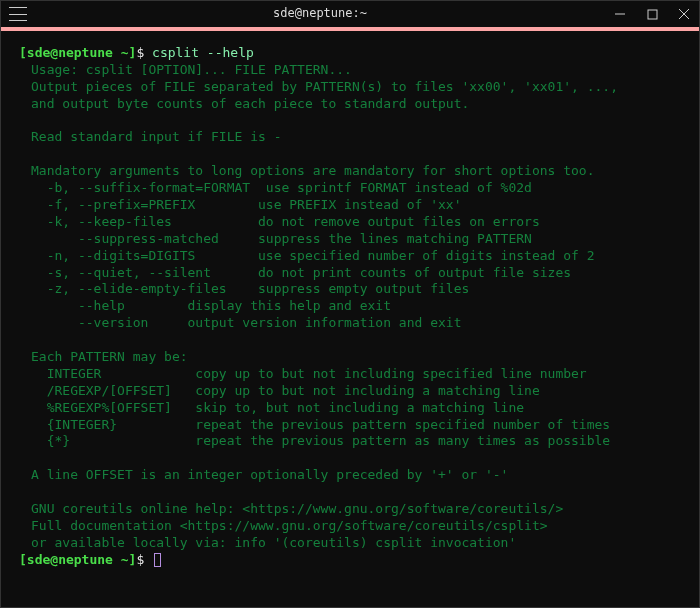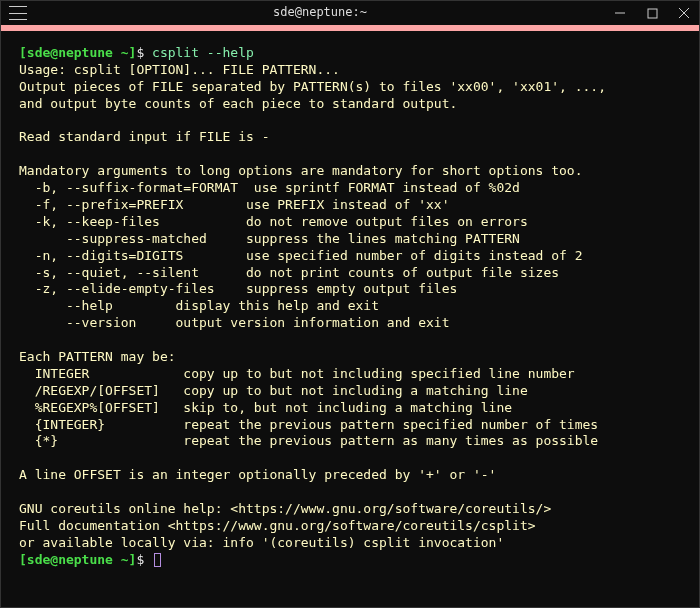--- a/index.html
+++ b/index.html
@@ -20,21 +20,21 @@
     border: 1px solid #333;
     display: flex;
     flex-direction: column;
   }
   .titlebar {
     height: 30px;
     background: #0d0d0d;
     display: flex;
     align-items: center;
     padding: 0 8px;
-    border-bottom: 6px solid #fca5a5;
+    border-bottom: 4px solid #fca5a5;
   }
   .hamburger {
     width: 18px;
     height: 14px;
     display: flex;
     flex-direction: column;
     justify-content: space-between;
     cursor: pointer;
   }
   .hamburger span {
@@ -68,21 +68,21 @@
     flex: 1;
     padding: 14px 18px;
     background: #0d0d0d;
     white-space: pre;
     overflow: hidden;
   }
   .prompt-user { color: #4ade4a; font-weight: bold; }
   .prompt-path { color: #4ade4a; font-weight: bold; }
   .prompt-sym { color: #e8e8e8; }
   .cmd { color: #86efac; }
-  .out { color: #fef9c3; }
+  .out { color: #15803d; margin-left: 12px; }
   .cursor {
     display: inline-block;
     width: 7px;
     height: 14px;
     border: 1px solid #b48ee0;
     vertical-align: text-bottom;
     margin-left: 2px;
   }
   .line { display: block; min-height: 1em; }
 </style>

